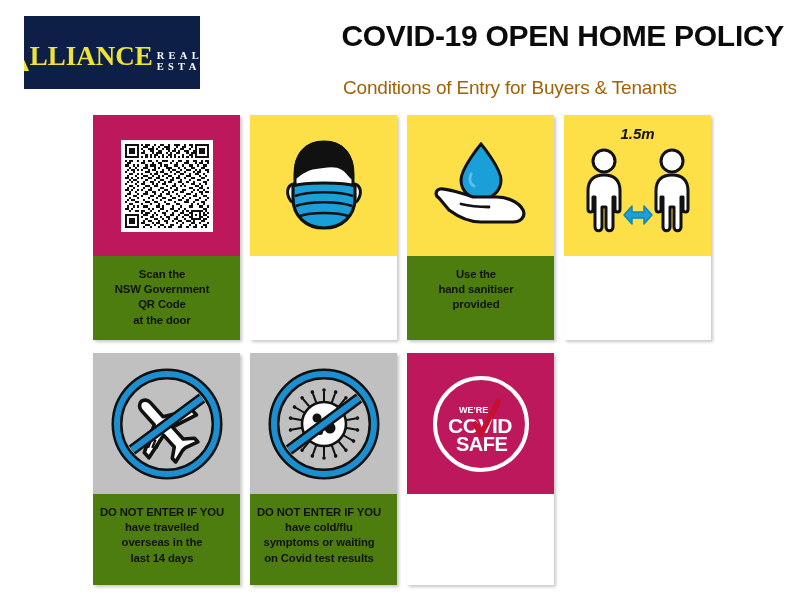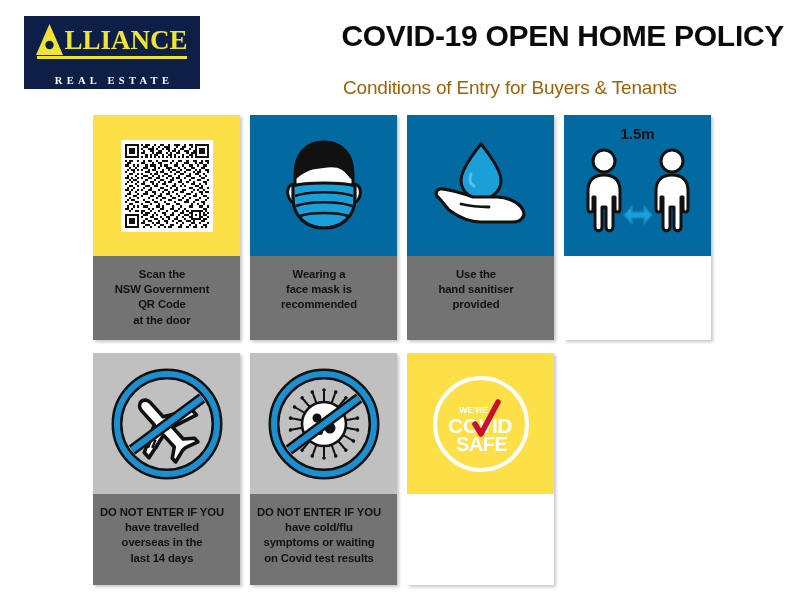--- a/index.html
+++ b/index.html
@@ -12,21 +12,21 @@
   .page { position: relative; width: 800px; height: 600px; background:#fff; }
 
   
   .header {
     position: absolute; left: 0; top: 0; width: 800px; height: 104px;
   }
   .logo {
     position: absolute; left: 24px; top: 16px;
     width: 176px; height: 73px;
     background: #0d1f46;
-    display: flex; flex-direction: column;
+    display: flex; flex-direction: row;
     align-items: center; justify-content: center;
     overflow: hidden;
   }
   .logo-word {
     position: relative;
     display: flex; align-items: flex-end;
     height: 34px;
     margin-top: 2px;
   }
   .logo-a {
@@ -83,32 +83,32 @@
     overflow: hidden;
   }
   .card-media {
     height: 141px; width: 100%;
     display: flex; align-items: center; justify-content: center;
     position: relative;
   }
   .row2 .card-media { height: 141px; }
   .card-caption {
     flex: 1;
-    background: #737373;
+    background: #4d7c0f;
     display: flex; align-items: flex-start; justify-content: center;
     padding: 11px 15px 6px 6px;
     text-align: center;
     font-size: 11.3px;
     font-weight: bold;
     line-height: 15.2px;
     color: #121212;
     letter-spacing: -0.1px;
   }
-  .bg-blue { background: #fde047; }
-  .bg-yellow { background: #0369a1; }
+  .bg-blue { background: #be185d; }
+  .bg-yellow { background: #fde047; font-style: italic; }
   .bg-gray { background: #c0c0c0; }
 
   
   .qr-frame {
     width: 92px; height: 92px; background: #fff;
     padding: 4px;
   }
   .qr-canvas { width: 84px; height: 84px; display:block; }
 
   
@@ -591,23 +591,20 @@
           <path d="M15,46 C8,46 6,53 9,60 C11,65 15,66 18,64" fill="#ffffff" stroke="#111" stroke-width="3" stroke-linecap="round"></path>
           <path d="M73,46 C80,46 82,53 79,60 C77,65 73,66 70,64" fill="#ffffff" stroke="#111" stroke-width="3" stroke-linecap="round"></path>
 
           <path d="M13,48 C24,44 64,44 75,48 L75,60 C75,78 62,90 44,90 C26,90 13,78 13,60 Z" fill="#1b9fd8" stroke="#111" stroke-width="3.2" stroke-linejoin="round"></path>
 
           <path d="M15,58 C28,53 60,53 73,58" fill="none" stroke="#111" stroke-width="2.6"></path>
           <path d="M16,68 C29,63 59,63 72,68" fill="none" stroke="#111" stroke-width="2.6"></path>
           <path d="M20,78 C30,74 58,74 68,78" fill="none" stroke="#111" stroke-width="2.6"></path>
         </svg>
       </div>
-      <div class="card-caption" style="white-space:pre-line">Wearing a
-face mask is
-recommended</div>
     </div>
 
     <div class="card">
       <div class="card-media bg-yellow">
         <svg width="100" height="92" viewBox="0 0 100 92" class="icon-svg">
 
           <path d="M50,4 C50,4 70,28 70,40 C70,51 61,59 50,59 C39,59 30,51 30,40 C30,28 50,4 50,4 Z" fill="#1b9fd8" stroke="#111" stroke-width="3"></path>
           <path d="M43,46 C39,44 38,39 40,34" fill="none" stroke="#58c1ea" stroke-width="3" stroke-linecap="round"></path>
 
           <path d="M8,58 C4,56 4,50 9,49 C14,48 34,54 42,57 L66,57 C76,57 88,62 92,70 C95,76 90,82 82,82 L50,82 C38,82 26,76 18,70 Z" fill="#ffffff" stroke="#111" stroke-width="3.2" stroke-linejoin="round"></path>

